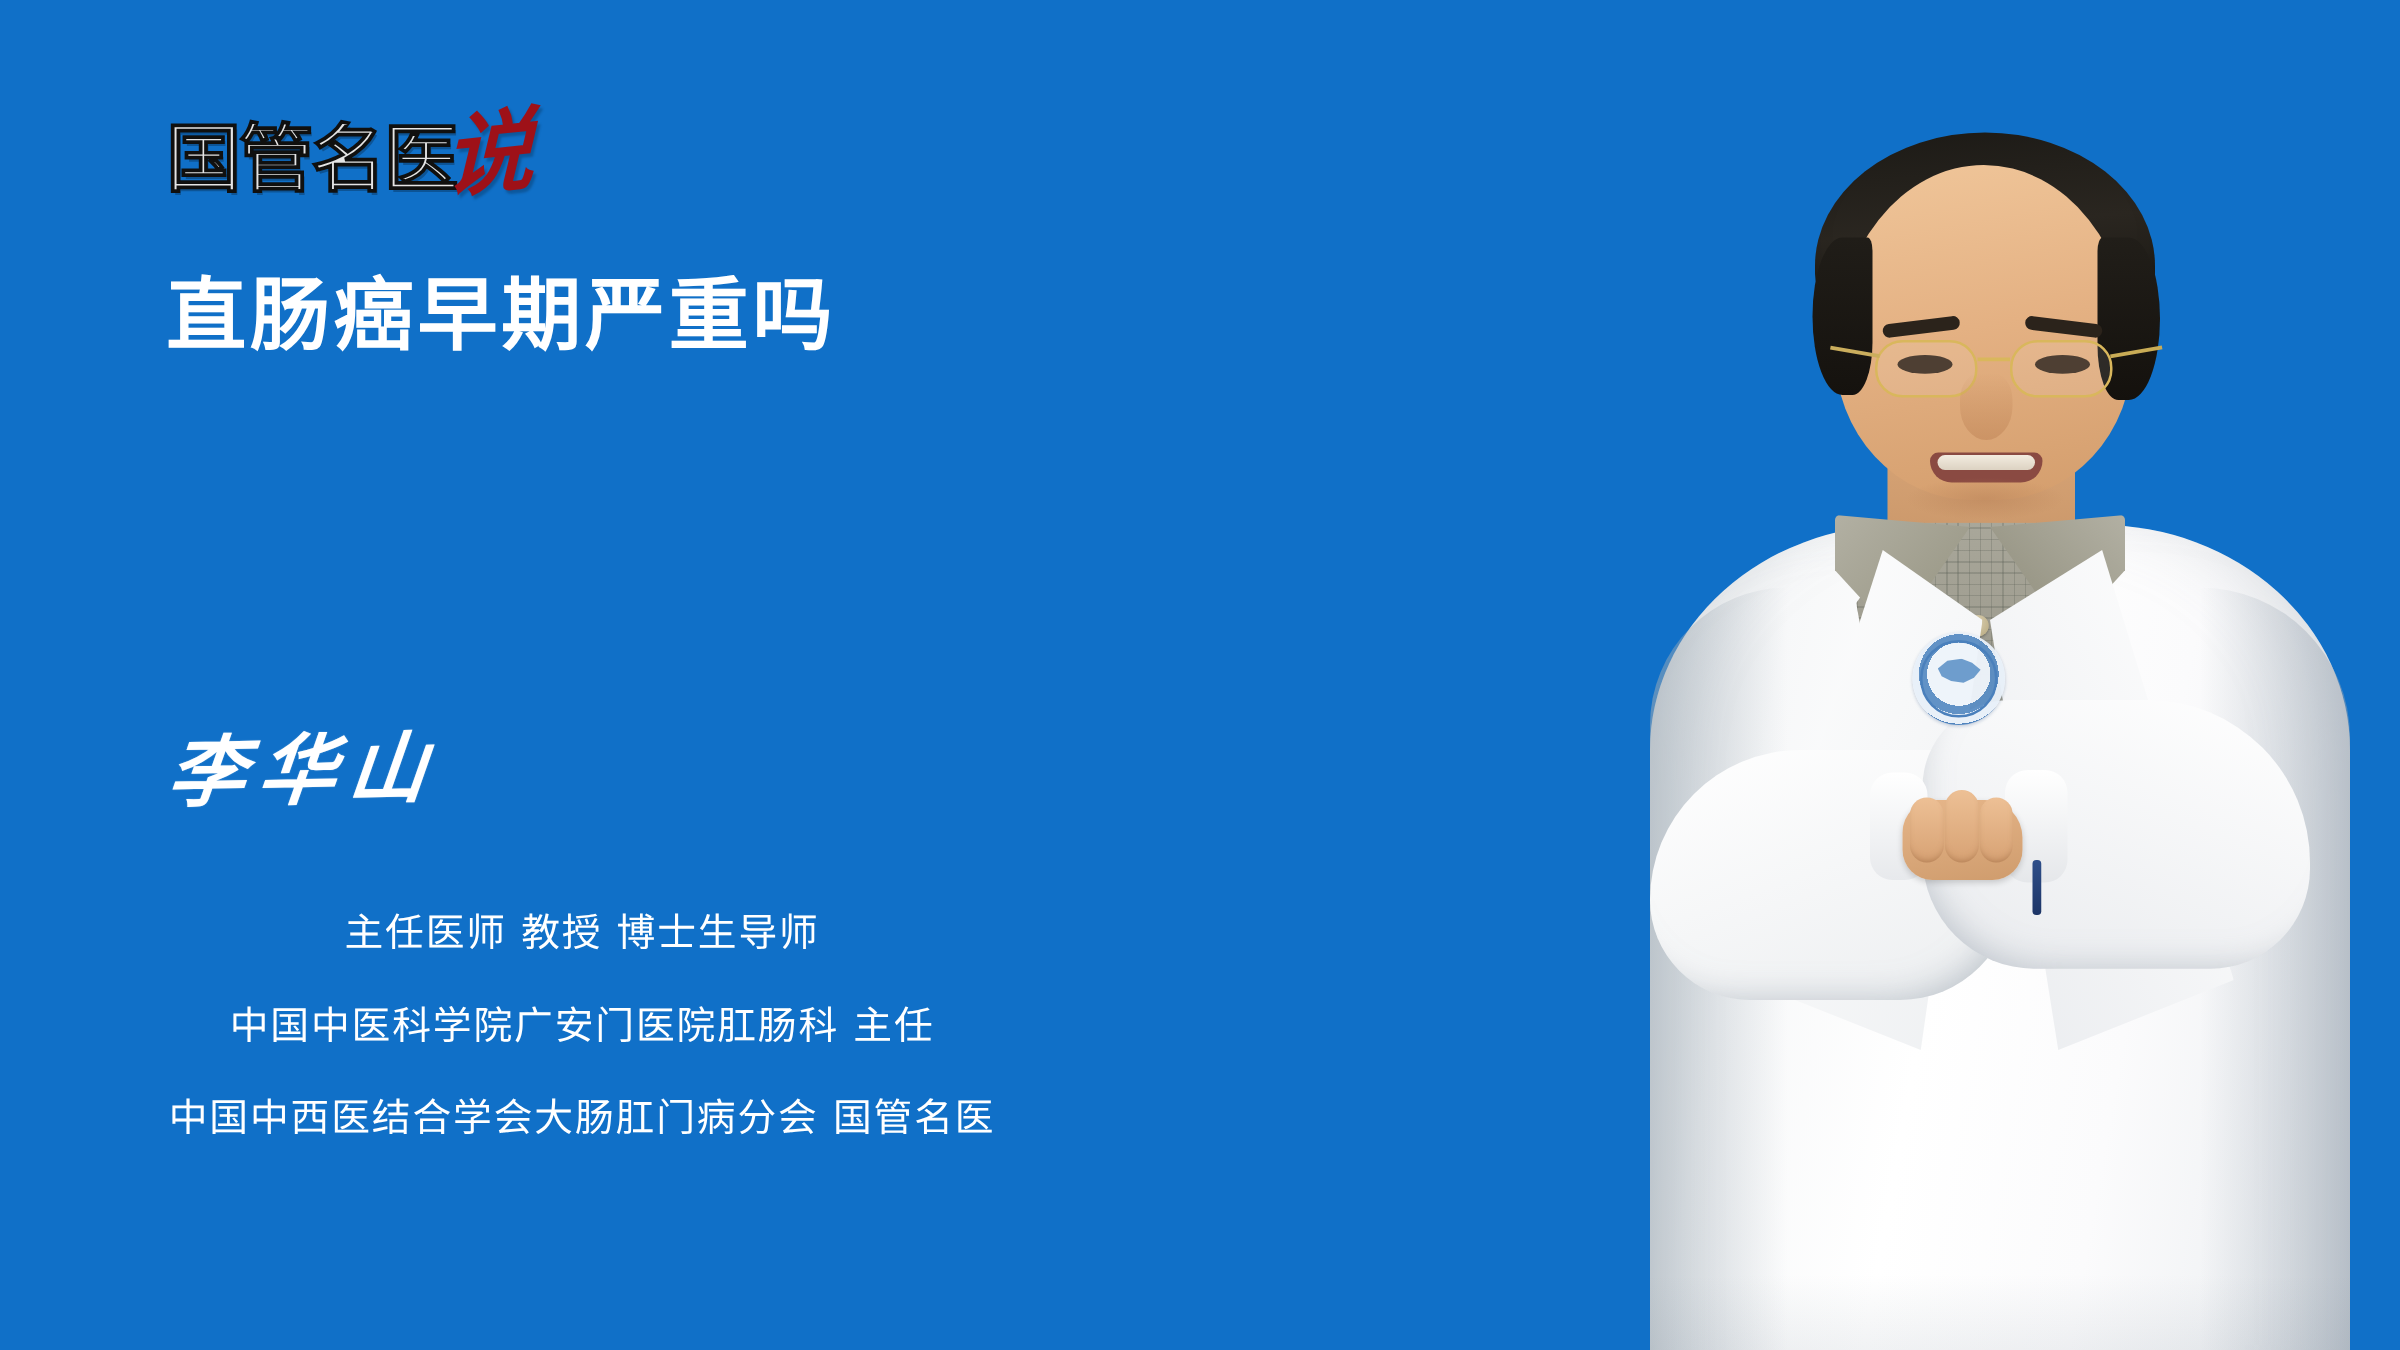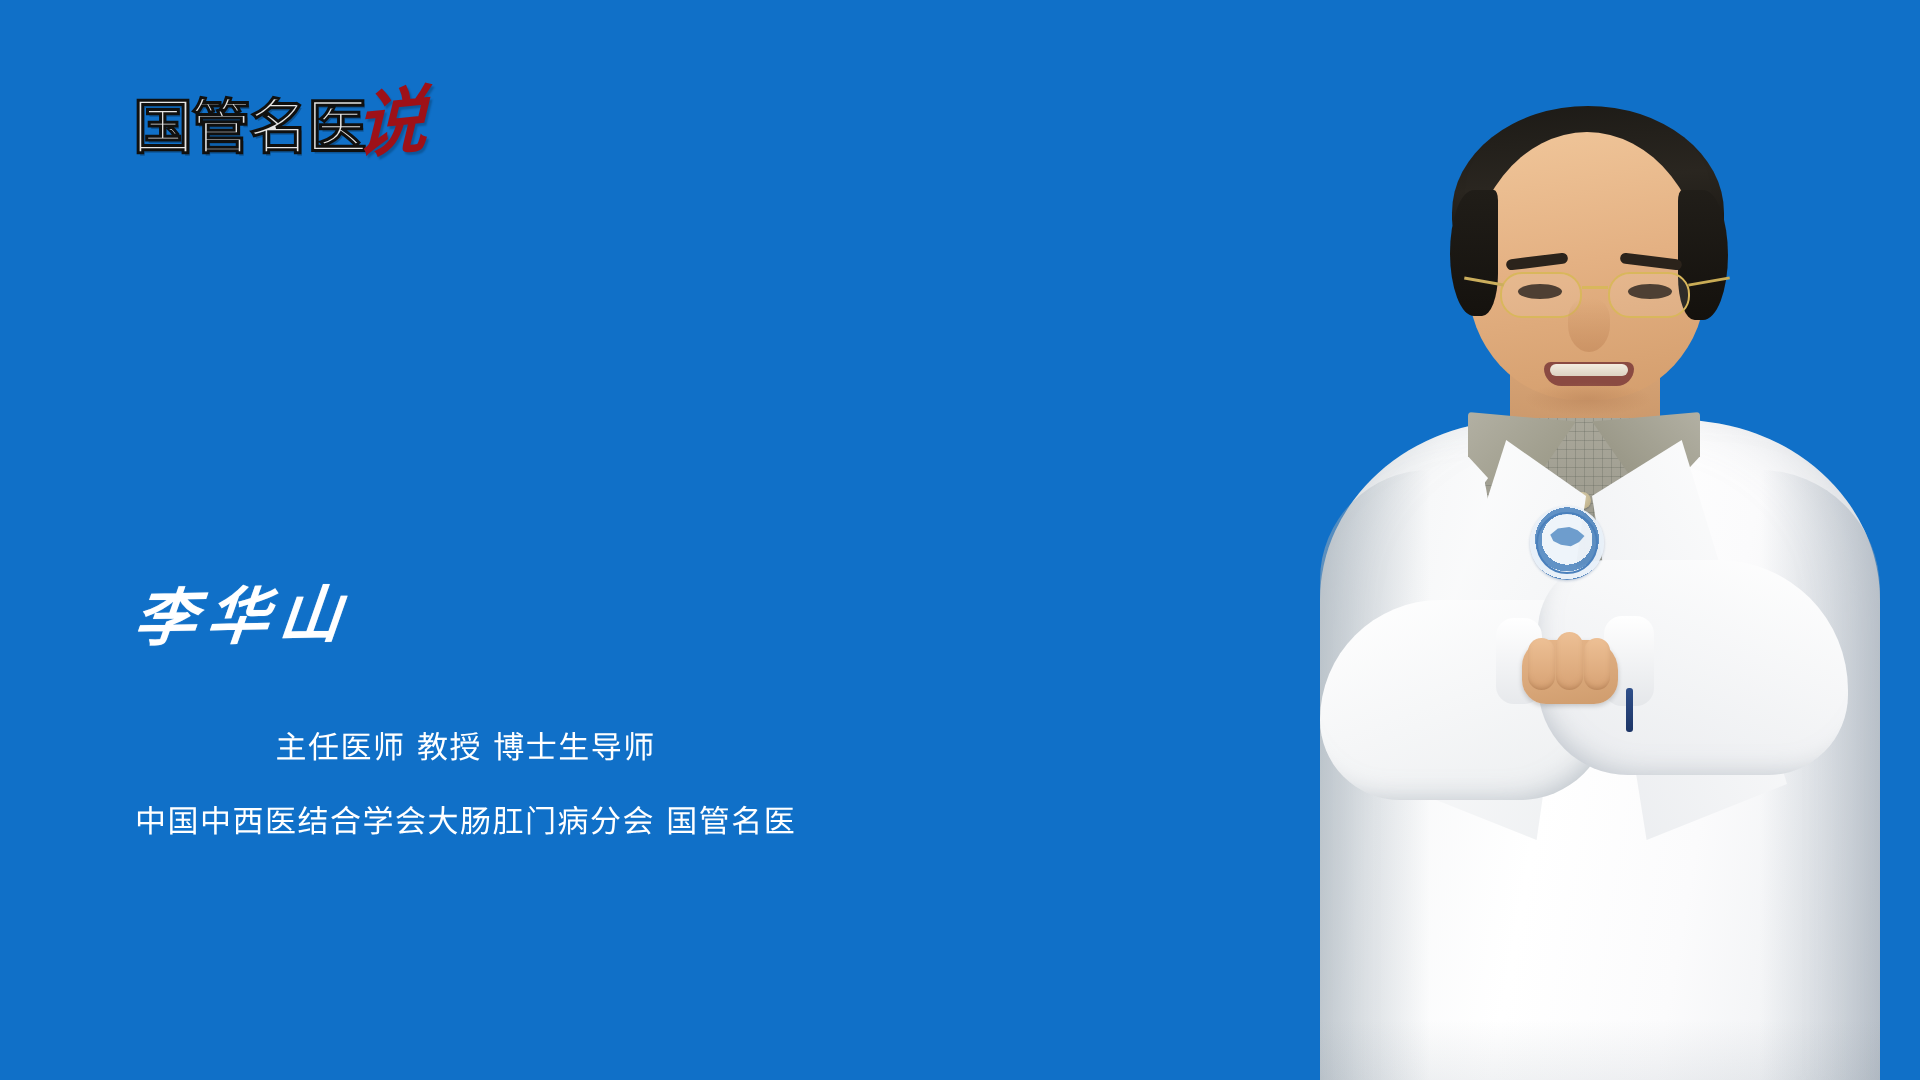--- a/index.html
+++ b/index.html
@@ -287,25 +287,27 @@
 </head>
 <body>
 
 <div class="stage" style="background: rgb(16, 112, 200);">
 
   <div class="logo">
     <span class="logo-main">国管名医</span>
     <span class="logo-accent">说</span>
   </div>
 
+  <h1 class="title">直肠癌早期严重吗</h1>
 
   <div class="doctor-name">李华山</div>
 
   <div class="credentials">
     <div class="credential-line">主任医师  教授  博士生导师</div>
+    <div class="credential-line">中国中医科学院广安门医院肛肠科  主任</div>
     <div class="credential-line">中国中西医结合学会大肠肛门病分会  国管名医</div>
   </div>
 
   <div class="doctor-photo">
     <div class="dp-layer coat"></div>
     <div class="dp-layer coat-shadow-l"></div>
     <div class="dp-layer coat-shadow-r"></div>
 
     <div class="dp-layer neck"></div>
     <div class="dp-layer shirt"></div>

